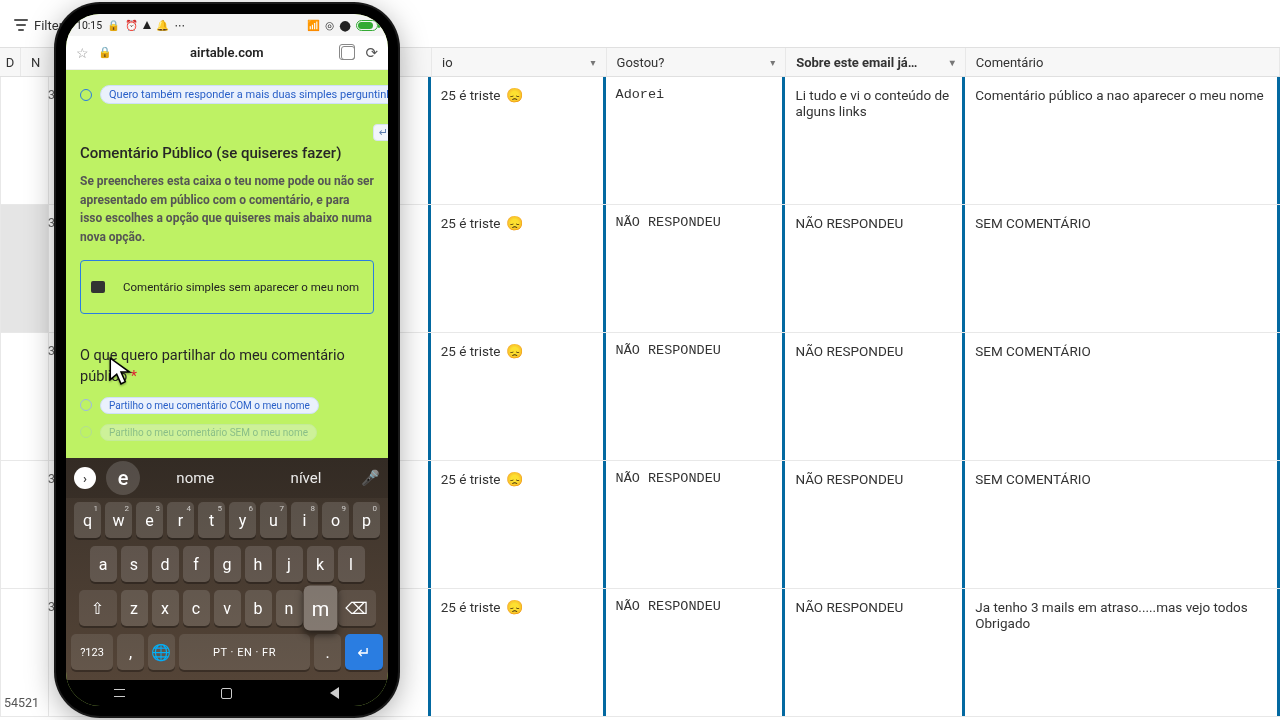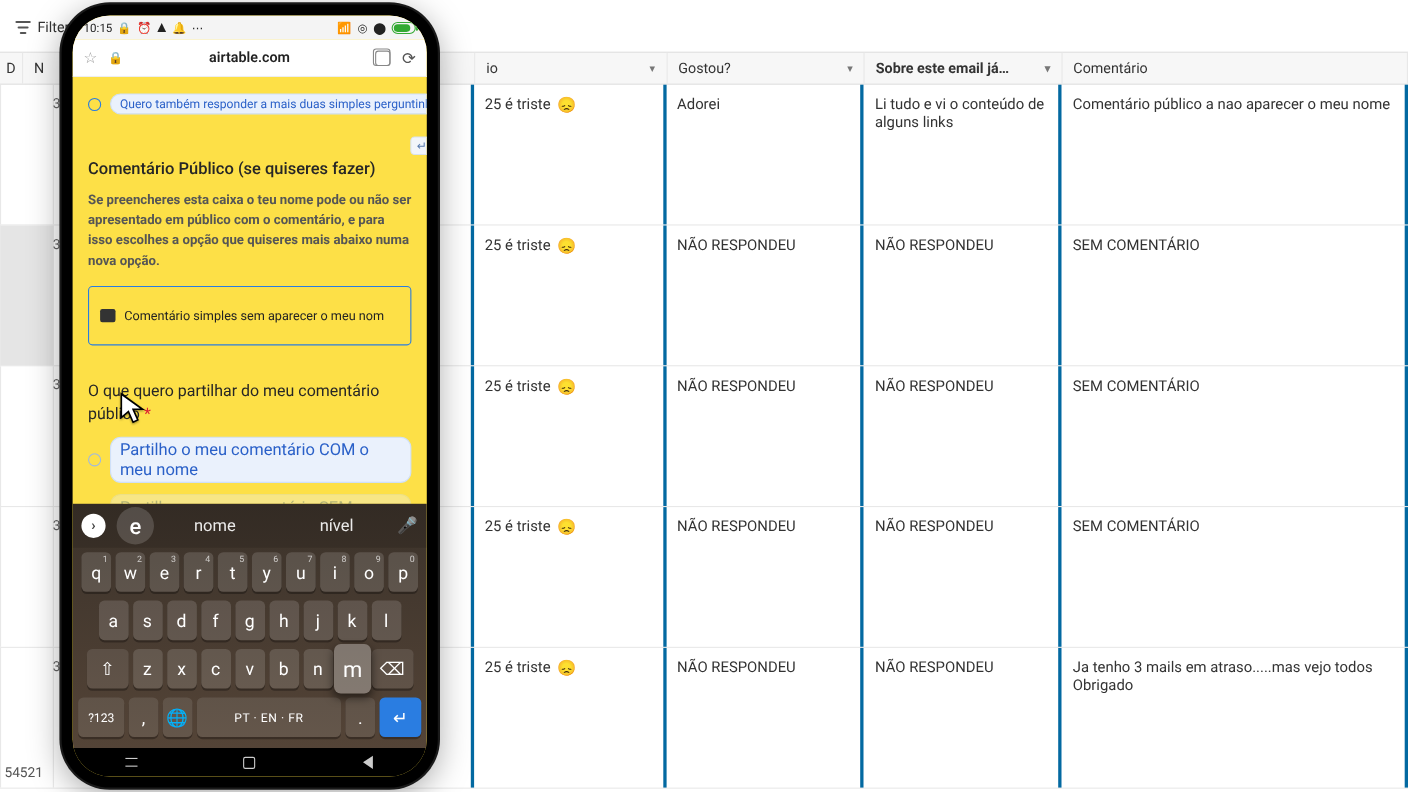--- a/index.html
+++ b/index.html
@@ -23,35 +23,35 @@
   .col-sob{ width:180px;font-weight:bold; }
   .col-com{ width:315px; border-right:none; }
   .hd-caret { margin-left:auto; font-size:10px; color:#777; }
 
   .rows { position:absolute; top:77px; left:0; right:0; }
   .row { height:128px; display:flex; border-bottom:1px solid #e8e8e8; font-size:13.5px; color:#333; }
   .row .cell { border-right:3px solid #0369a1; padding:10px 10px; overflow:hidden; }
   .rownum { width:48px; text-align:right; color:#666; font-size:12.5px; padding-top:10px; border-right:1px solid #e8e8e8; border-left:1px solid #e8e8e8;padding-left:47px;}
   .c-hidden { width:382px; }
   .c-io     { width:175px; display:flex; align-items:flex-start; gap:6px;}
-  .c-gos    { width:180px; }
+  .c-gos    { width:180px;font-family:Liberation Mono, monospace; }
   .c-sob    { width:180px; }
   .c-com    { width:315px; border-right:none; }
   .emoji   { font-size:14px; }
   .row.sel-row .rownum { background:#e5e5e5; }
   .footer-sum { position:absolute; bottom:10px; left:4px; font-size:12.5px; color:#555; }
 
   
   .phone {
     position:absolute; left:56px; top:4px; width:342px; height:712px;
     background:#000; border-radius:44px; padding:10px;
     box-shadow:0 0 0 2px #1a1a1a, 0 6px 30px rgba(0,0,0,.35);
   }
   .screen {
-    width:100%; height:100%; border-radius:34px; background:#fde047; overflow:hidden; position:relative;
+    width:100%; height:100%; border-radius:34px; background:#bef264; overflow:hidden; position:relative;
   }
 
   
   .statusbar { height:22px; background:#f4f4f4; display:flex; align-items:center; padding:0 10px; font-size:10.5px; color:#222; }
   .statusbar .left-icos { display:flex; gap:5px; align-items:center; }
   .statusbar .right-icos { margin-left:auto; display:flex; gap:5px; align-items:center; }
   .tri { width:0;height:0;border-left:4px solid transparent;border-right:4px solid transparent;border-bottom:8px solid #222; }
   .pill { width:22px;height:11px;border:1px solid #3a3;border-radius:6px;position:relative; }
   .pill:after{content:"";position:absolute;right:-3px;top:2px;width:2px;height:5px;background:#3a3;border-radius:1px;}
   .pill .fill{position:absolute;left:1px;top:1px;bottom:1px;width:75%;background:#3a3;border-radius:4px;}
@@ -67,28 +67,28 @@
 
   
   .form { position:absolute; top:56px; left:0; right:0; bottom:248px; padding:10px 14px; overflow:hidden; color:#333; }
   .opt { display:flex; align-items:center; gap:8px; margin:5px 0; }
   .radio { width:12px;height:12px;border-radius:50%;border:1.5px solid #2a7de1; position:relative; flex:none;}
   .radio.on:after{content:"";position:absolute;inset:2px;border-radius:50%;background:#2a7de1;}
   .chip { font-size:11px; color:#2a60c8; background:#eaf1fc; border:1px solid #cfe0f8; border-radius:10px; padding:2px 8px; white-space:nowrap;}
   .enter-chip { position:absolute; right:-6px; top:54px; background:#f2f5fa;border:1px solid #d8e2f0;color:#5a7cae;font-size:11px;border-radius:4px;padding:1px 5px;}
   .h2 { margin-top:40px; font-size:15px; font-weight:500; color:#262626;}
   .para { margin-top:10px; font-size:12px; line-height:1.55; color:#555;font-weight:bold; }
-  .txtbox { margin-top:14px; border:1.5px solid #2a7de1; border-radius:4px; padding:12px 10px; display:flex; align-items:center; gap:8px; height:54px;}
+  .txtbox { margin-top:14px; border:1.5px solid #2a7de1; border-radius:4px; padding:12px 10px; display:flex; align-items:center; gap:18px; height:54px;}
   .kbico { width:14px;height:12px;background:#333;border-radius:2px;flex:none;}
   .txtbox input { border:none; outline:none; font-size:11.5px; flex:1; background:transparent; color:#222;}
   .h3 { margin-top:32px; font-size:14.5px; color:#262626; line-height:1.4;}
   .req { color:#d23; }
   .opt2 { display:flex; align-items:center; gap:8px; margin-top:10px;}
   .radio2{ width:12px;height:12px;border-radius:50%;border:1.5px solid #9db8e4; flex:none;}
-  .chip2 { font-size:15px; color:#2a60c8; background:#eaf1fc; border:1px solid #cfe0f8; border-radius:10px; padding:2px 8px;}
+  .chip2 { font-size:10px; color:#2a60c8; background:#eaf1fc; border:1px solid #cfe0f8; border-radius:10px; padding:2px 8px;}
 
   
   .kb { position:absolute; left:0; right:0; bottom:26px; height:222px;
         background:linear-gradient(180deg,#3b322a 0%, #544437 100%); color:#fff; }
   .sugg { height:40px; display:flex; align-items:center; padding:0 8px; background:rgba(0,0,0,.12);}
   .sugg .go { width:22px;height:22px;border-radius:50%;background:#fff;color:#444;display:flex;align-items:center;justify-content:center;font-size:13px;font-weight:700;}
   .sugg .big { width:34px;height:34px;border-radius:50%;background:rgba(255,255,255,.16);display:flex;align-items:center;justify-content:center;font-size:20px;font-weight:500;margin-left:10px;}
   .sugg .word { flex:1; text-align:center; font-size:15px; opacity:.9;}
   .sugg .mic { font-size:15px; opacity:.85;}
   .krow { display:flex; justify-content:center; gap:4px; padding:4px 5px;}

